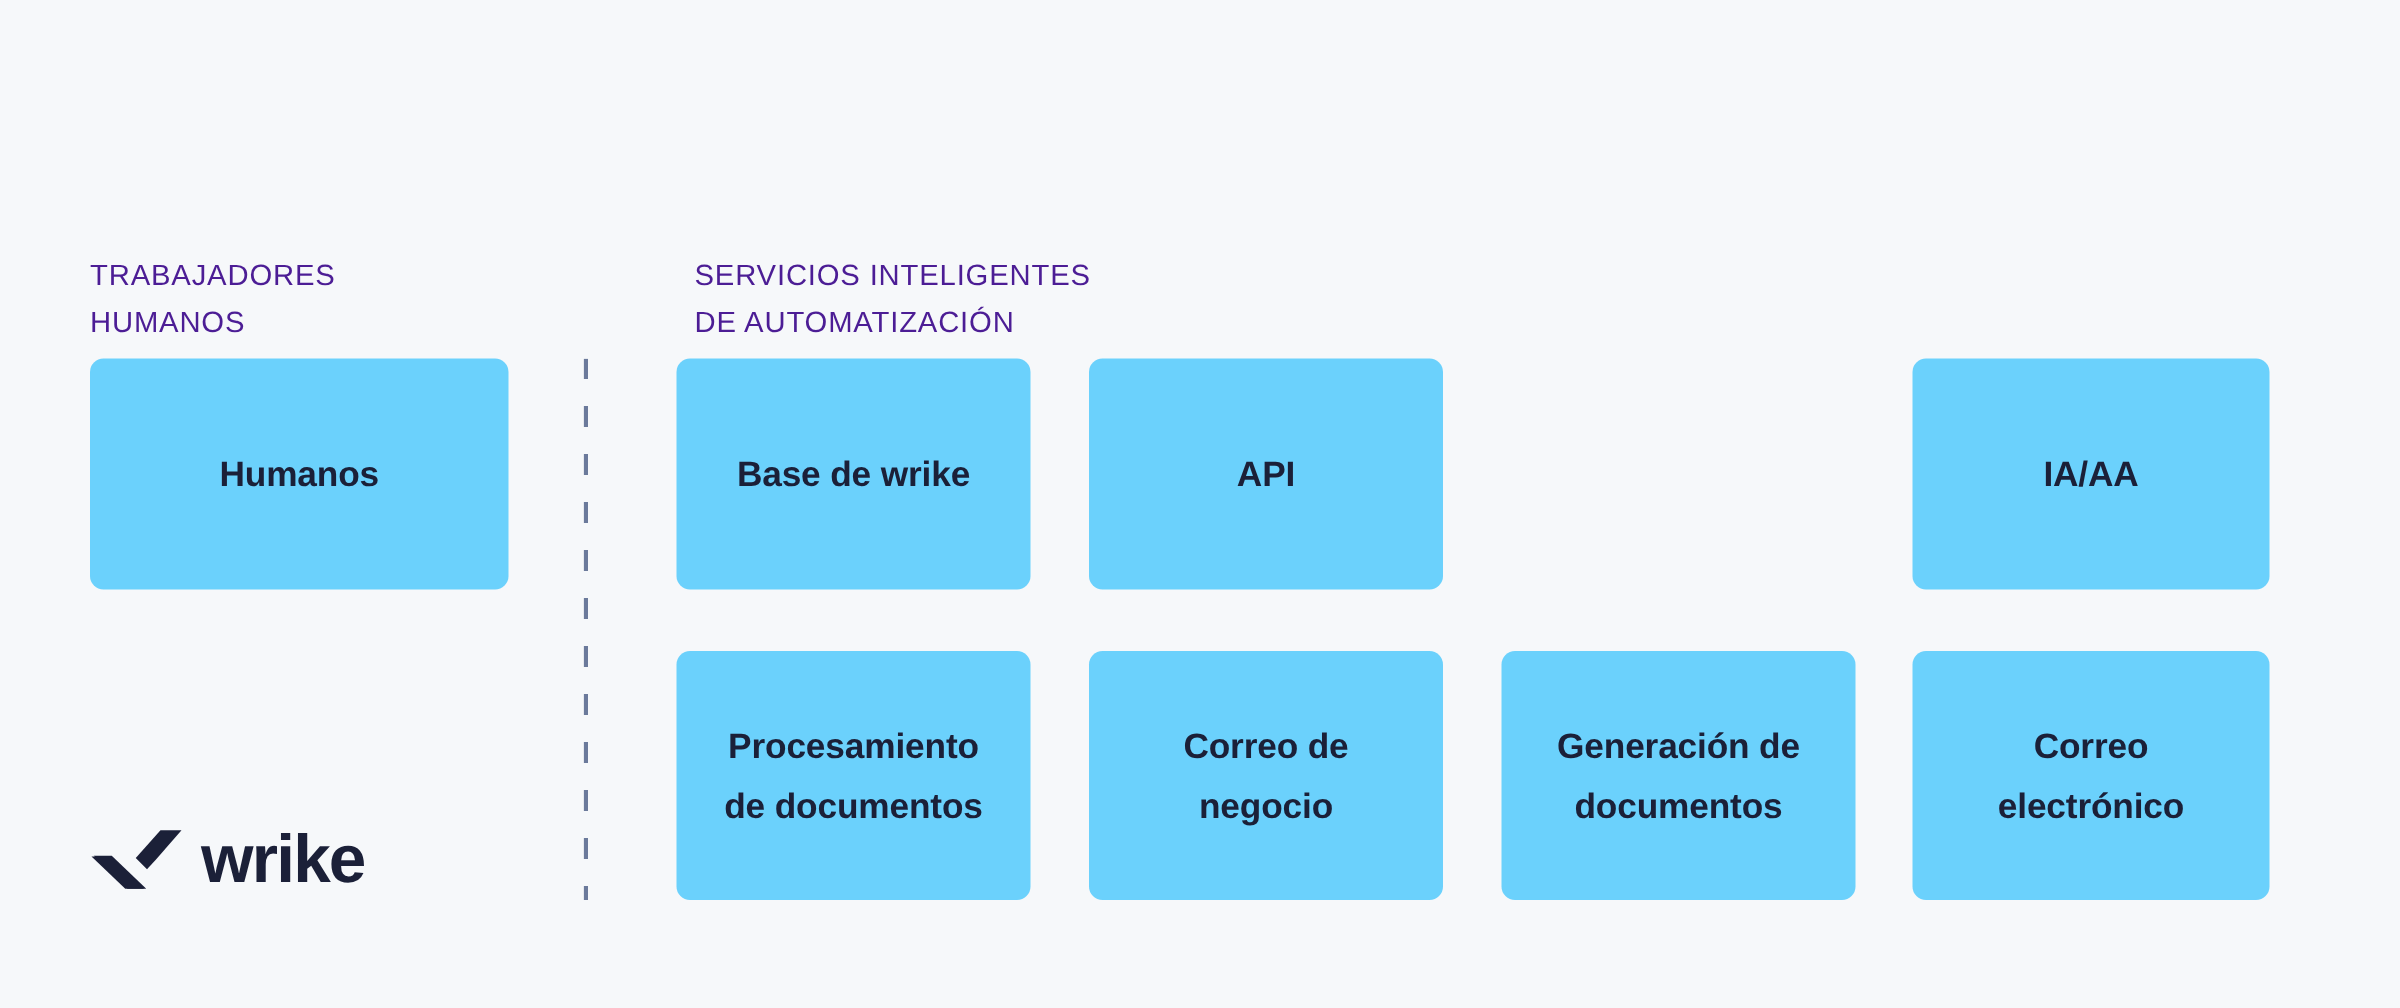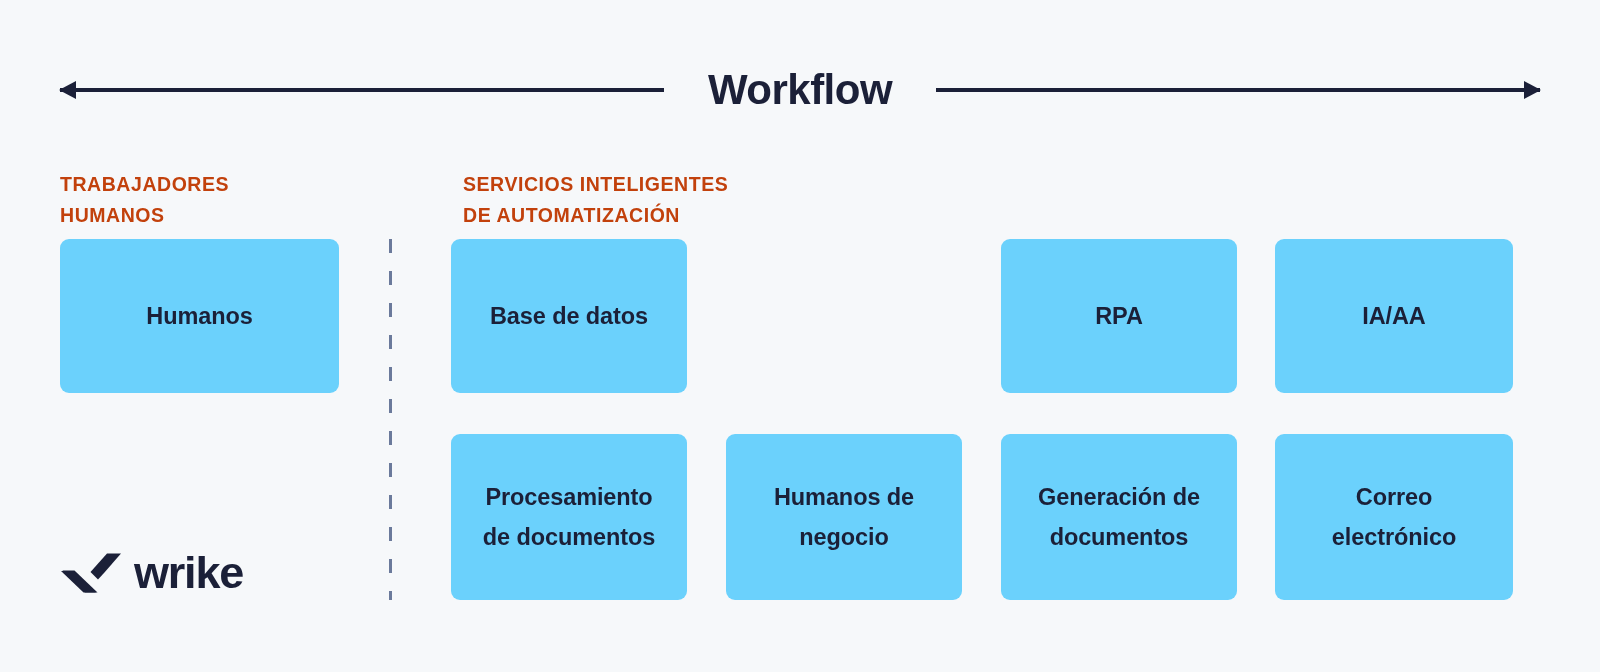--- a/index.html
+++ b/index.html
@@ -75,24 +75,24 @@
     color: #1b2038;
     letter-spacing: -0.5px;
     white-space: nowrap;
     line-height: 1;
   }
 
   
   .col-header {
     position: absolute;
     font-size: 19.5px;
-    font-weight: 700;
+    font-weight: 400;
     line-height: 31px;
     letter-spacing: 0.55px;
-    color: #c2410c;
+    color: #4c1d95;
     text-transform: uppercase;
     white-space: pre-line;
   }
   .col-header.humans {
     left: 60px;
     top: 169px;
     width: 330px;
   }
   .col-header.services {
     left: 451px;
@@ -183,43 +183,38 @@
     position: relative;
     top: -1px;
     text-align: right;
   }
 </style>
 </head>
 <body>
 
 <div class="canvas">
 
-  <div class="workflow-band">
-    <div class="arrow-seg left"></div>
-    <div class="workflow-title">Workflow</div>
-    <div class="arrow-seg right"></div>
-  </div>
 
   <div class="col-header humans">TRABAJADORES
 HUMANOS</div>
 
   <div class="col-header services">SERVICIOS INTELIGENTES
 DE AUTOMATIZACIÓN</div>
 
   <div class="divider"></div>
 
   <div class="card humans">Humanos</div>
 
-  <div class="card r1 c1">Base de datos</div>
-  <div class="card r1 c3">RPA</div>
+  <div class="card r1 c1">Base de wrike</div>
+  <div class="card r1 c2">API</div>
   <div class="card r2 c1">Procesamiento
 de documentos</div>
 
   <div class="card r1 c4">IA/AA</div>
-  <div class="card r2 c2">Humanos de
+  <div class="card r2 c2">Correo de
 negocio</div>
   <div class="card r2 c4">Correo
 electrónico</div>
   <div class="card r2 c3">Generación de
 documentos</div>
 
   <div class="logo">
     <svg class="logo-mark" viewBox="0 0 62 44">
       <path d="M30.5 21.0 L47.0 2.5 L61.0 2.5 L44.0 22.0 L38.0 28.5 Z" fill="#1b2038"></path>
       <path d="M1.0 20.0 L13.0 20.0 L36.0 41.5 L23.5 41.5 Z" fill="#1b2038"></path>

